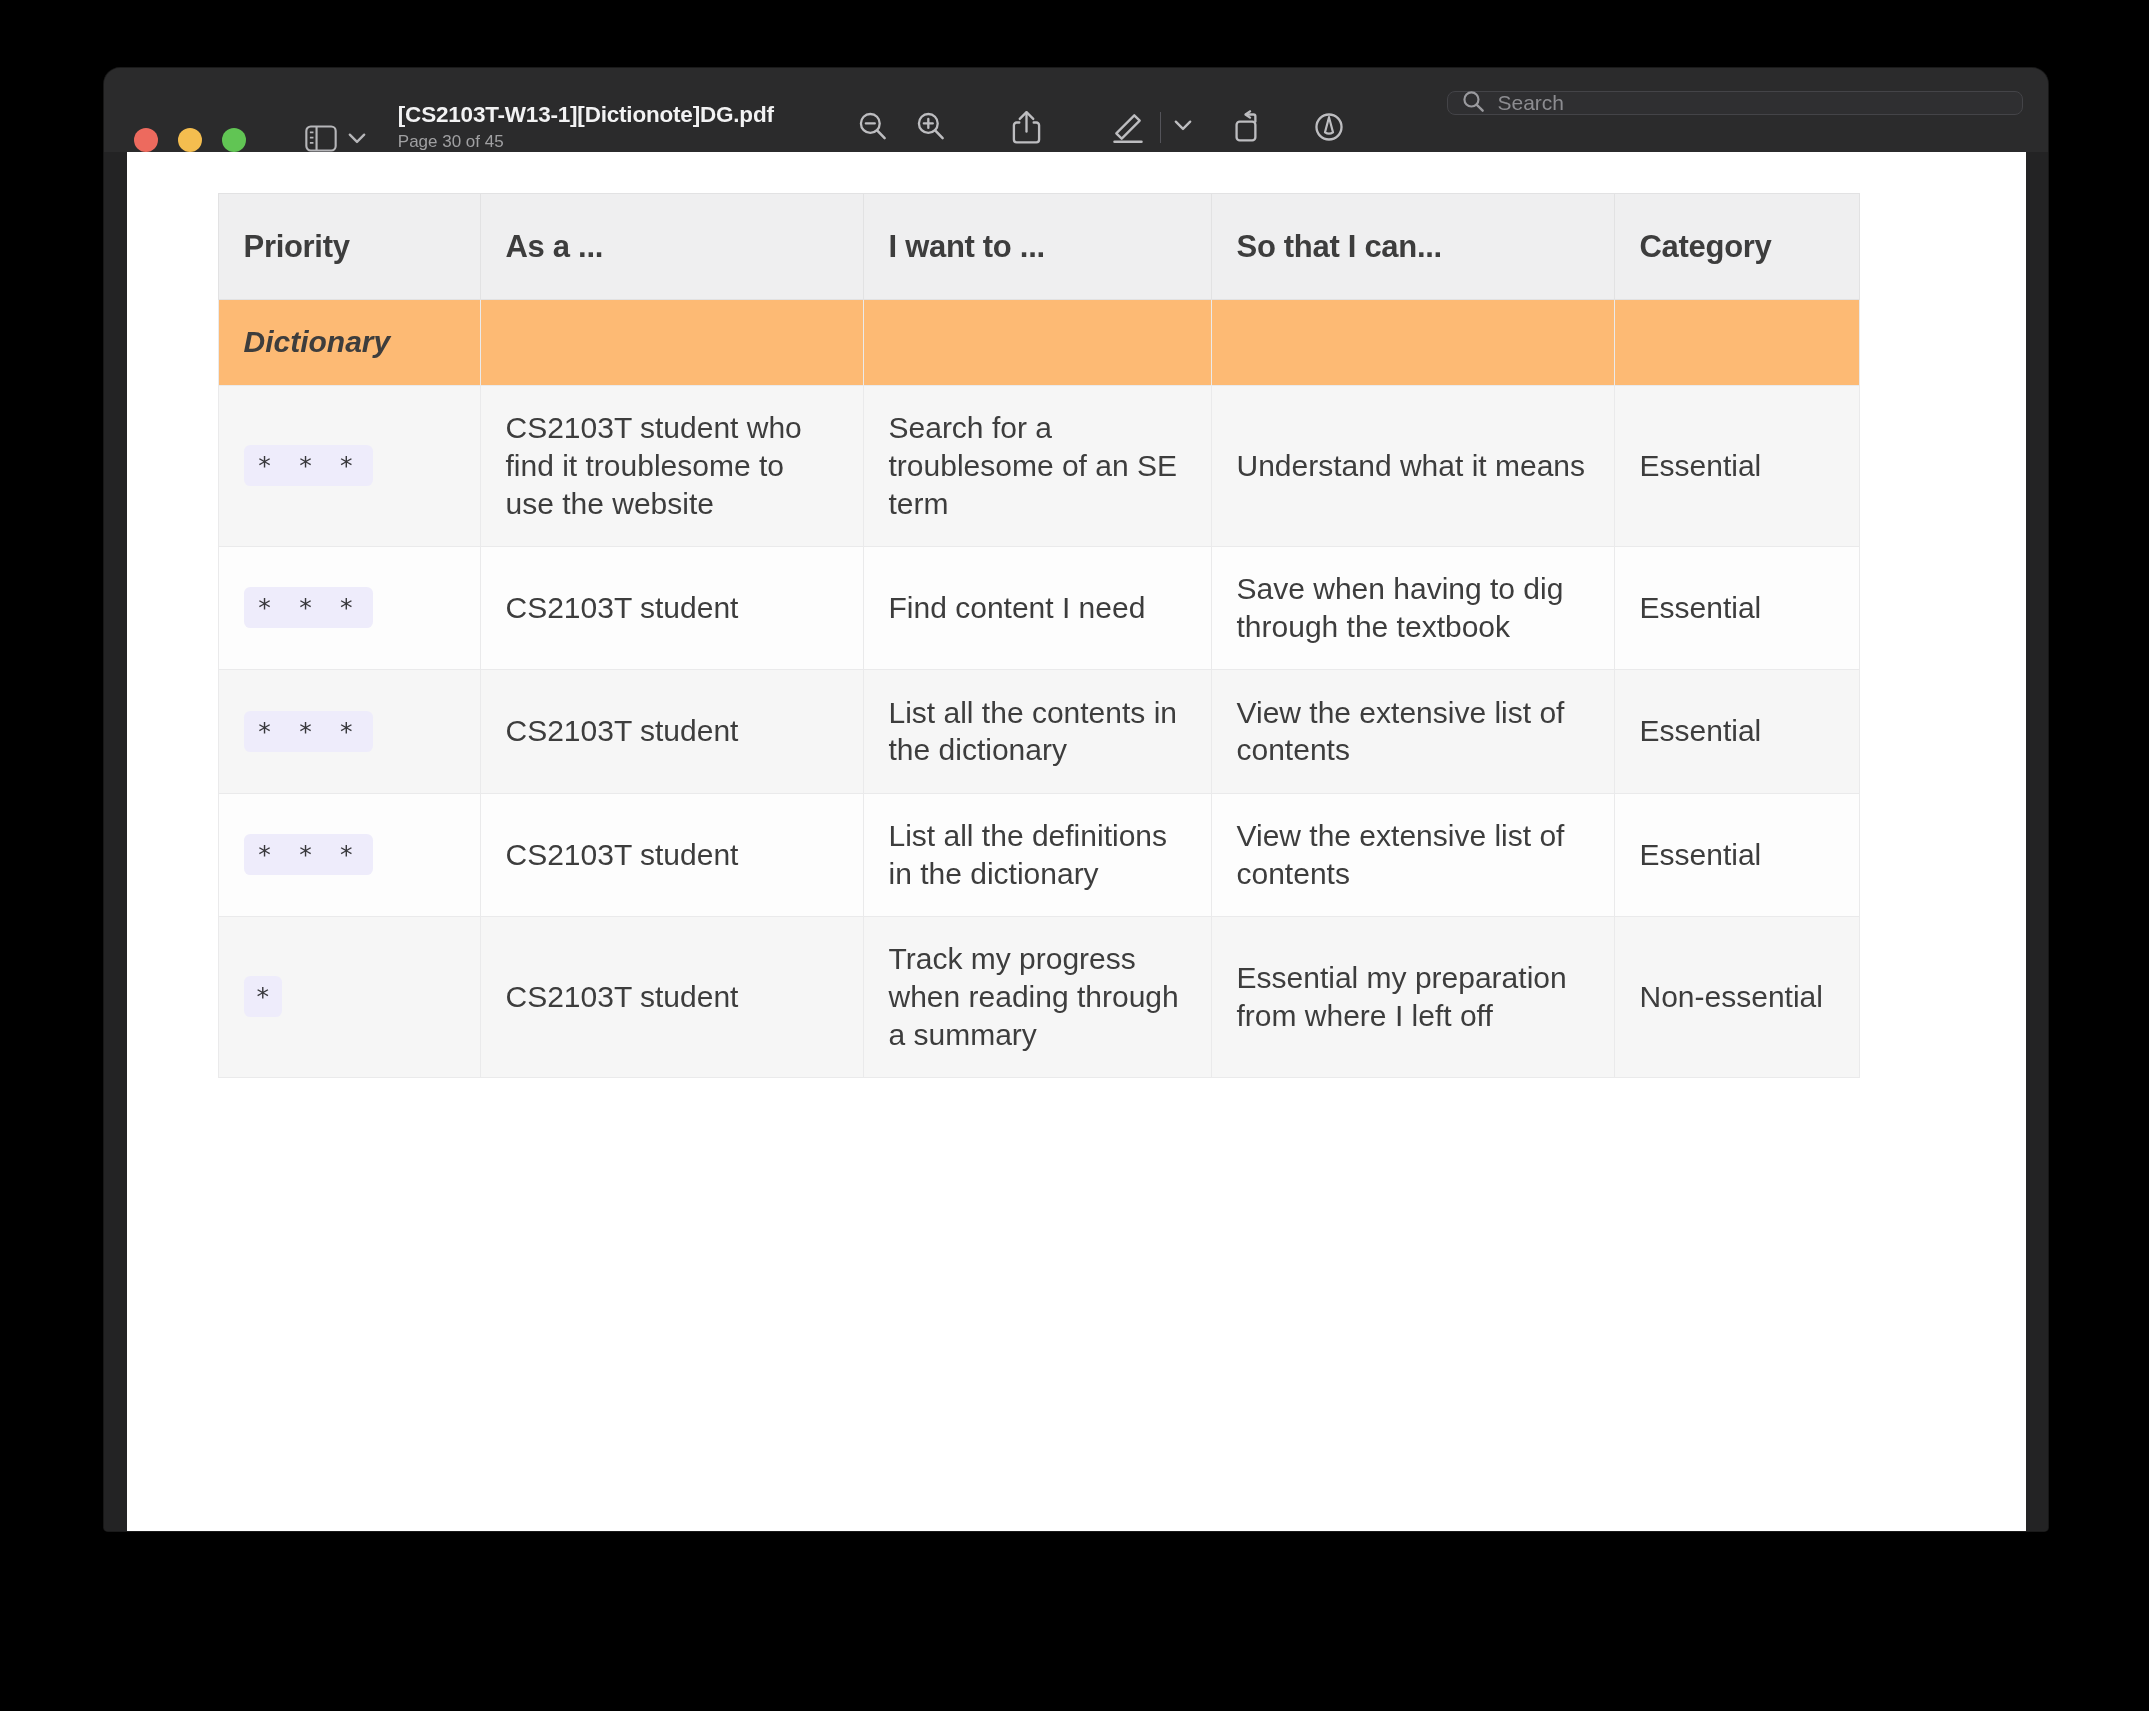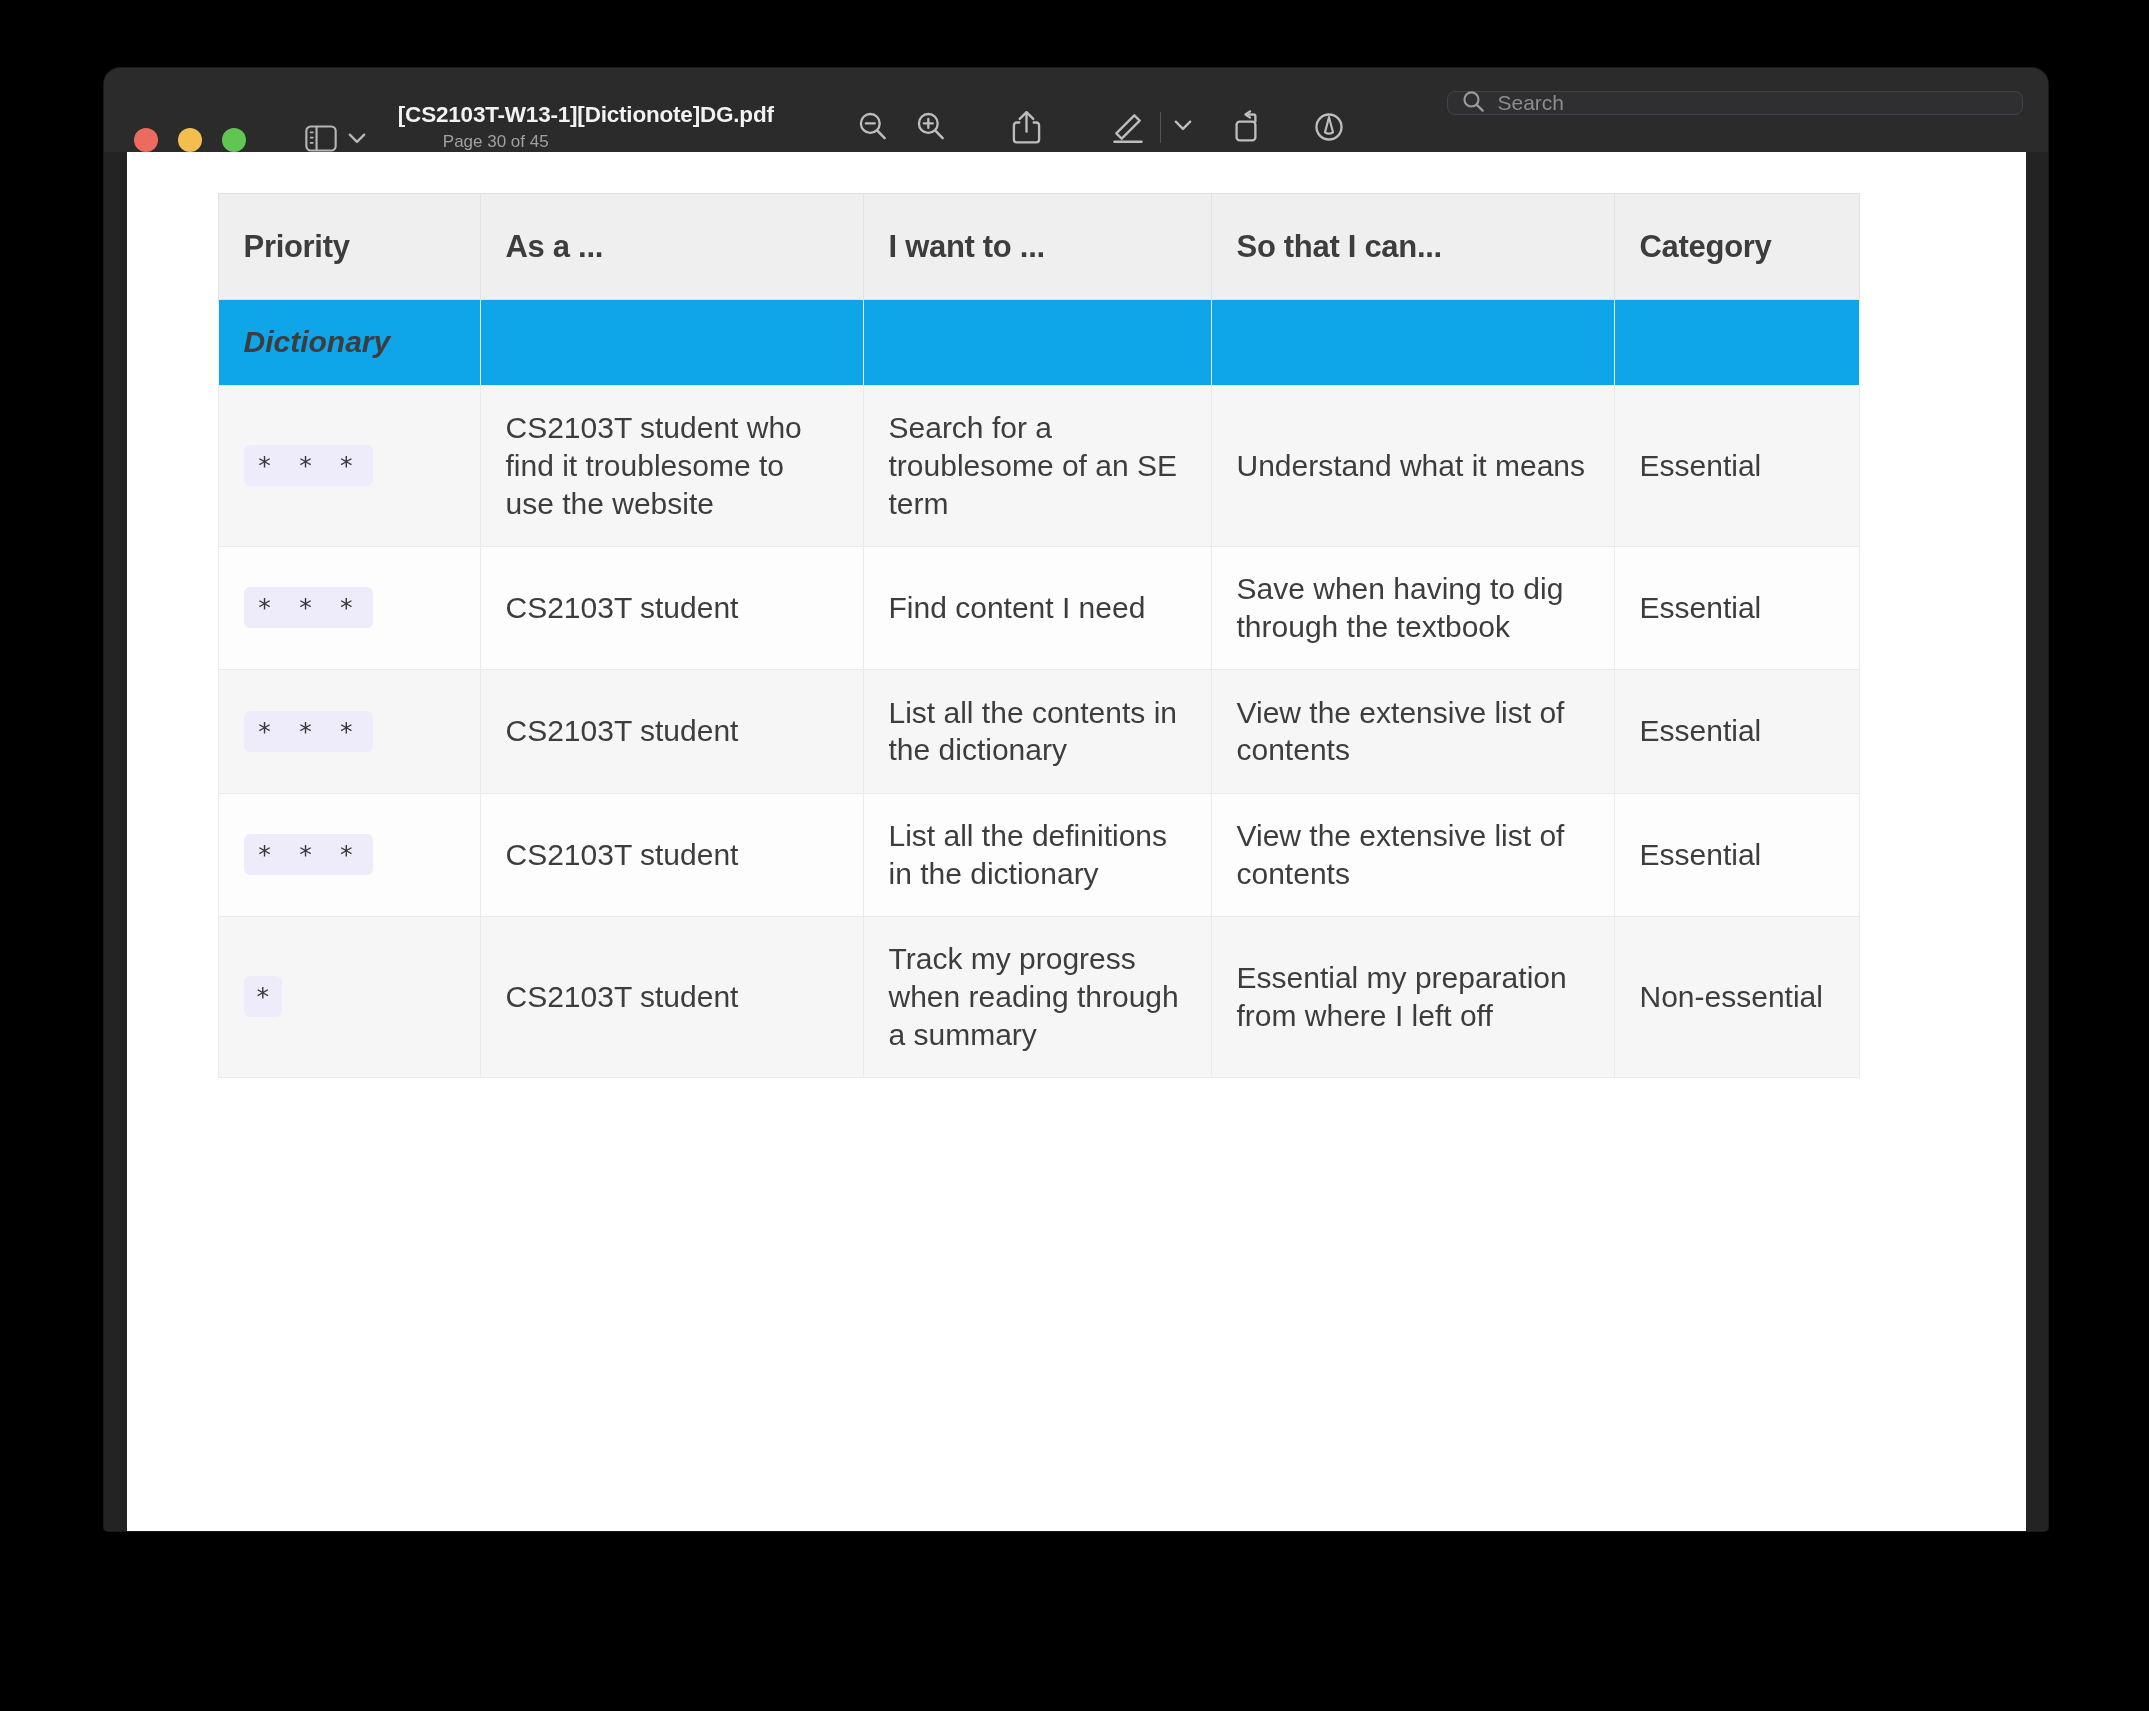--- a/index.html
+++ b/index.html
@@ -52,21 +52,20 @@
     color: #f2f2f3;
     font-size: 22.5px; font-weight: bold;
     letter-spacing: -0.2px;
     white-space: nowrap;
   }
   #doc-subtitle {
     color: #a0a0a2;
     font-size: 17px;
     margin-top: 4.5px;
     white-space: nowrap;
-    margin-left: 45px;
   }
 
   #tool-group {
     display: flex; align-items: center;
     margin-left: 70px;
     gap: 0;
   }
   .tool-btn {
     width: 58px; height: 50px;
     display: flex; align-items: center; justify-content: center;
@@ -142,21 +141,21 @@
   #story-table td {
     border: 0.9px solid #eaeaeb;
     vertical-align: middle;
     font-size: 30px;
     color: #3d3d3d;
     padding: 23.4px 25px;
     line-height: 1.26;
   }
   tr.section-row td {
     height: 72px;
-    background: #0ea5e9;
+    background: #fdba74;
     padding-top: 0; padding-bottom: 0; margin-left: 19px;
   }
   tr.section-row td.section-label {
     font-weight: bold;
     font-style: italic;
     font-size: 31.5px;
     color: #3b3b3b;
   }
   tr.shade td { background: #f6f6f6; }
   tr.plain td { background: #fdfdfd; }

